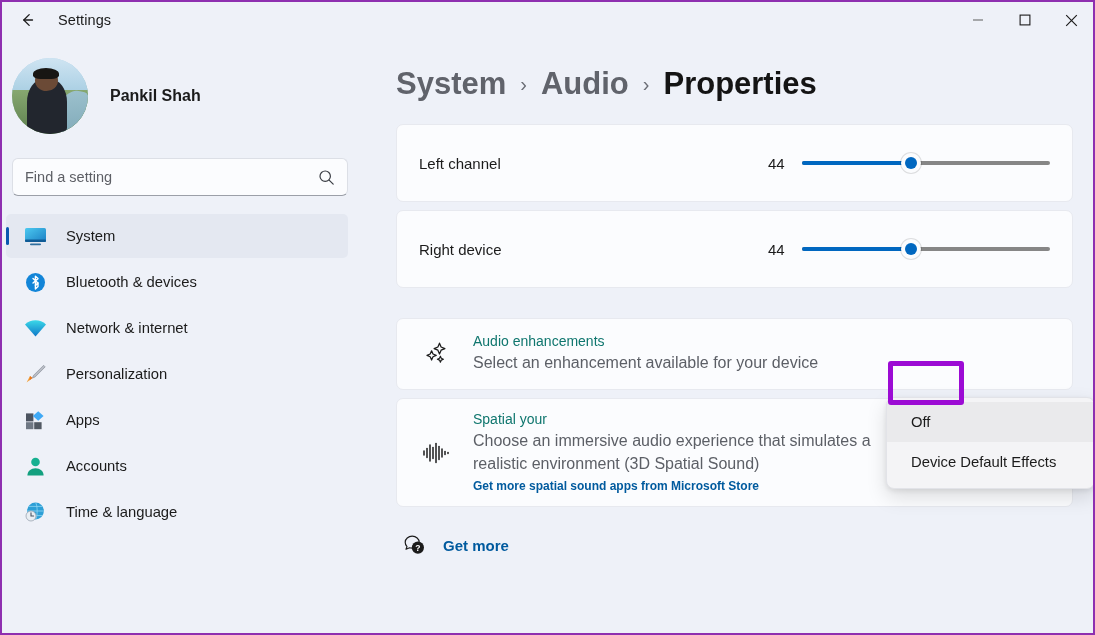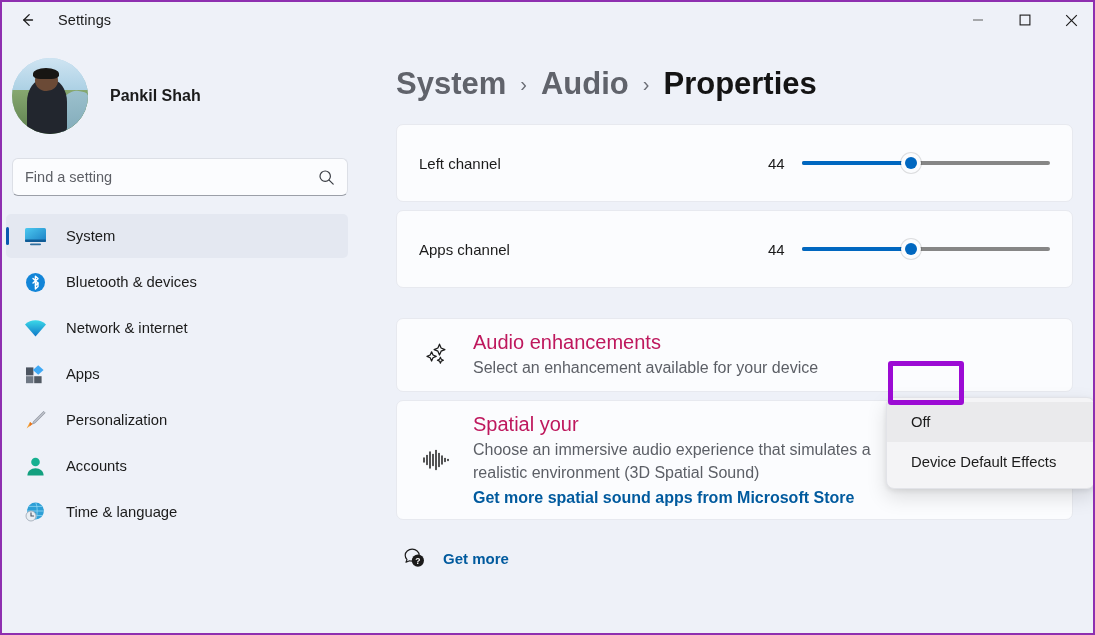--- a/index.html
+++ b/index.html
@@ -239,24 +239,24 @@
     background: #0067c0;
   }
 
   .feat-icon {
     width: 34px; flex: 0 0 34px;
     margin-right: 20px;
     display: flex; align-items: center; justify-content: center;
     color: #1b1b1b;
   }
   .feat-text { flex: 1 1 auto; min-width: 0; }
-  .feat-title { font-size: 20px; color: #be185d; margin-bottom: 2px; }
+  .feat-title { font-size: 14px; color: #0f766e; margin-bottom: 2px; }
   .feat-desc { font-size: 16px; color: #5c5f66; line-height: 1.45; max-width: 470px; }
   .feat-link {
-    font-size: 16px;
+    font-size: 12px;
     color: #005a9e;
     font-weight: bold;
     text-decoration: none;
     cursor: pointer;
     display: inline-block;
     margin-top: 4px;
   }
 
   .combo {
     margin-left: auto;
@@ -424,39 +424,39 @@
               </linearGradient>
                 </defs>
               <path d="M1 4.4C4 1.6 7.6.3 11.5.3S19 1.6 22 4.4L11.5 16.4z" fill="url(#gWifi)"></path>
             </svg>
           </span>
           <span class="nav-label">Network &amp; internet</span>
         </div>
 
         <div class="nav-item">
           <span class="nav-icon">
+            <svg width="22" height="22" viewBox="0 0 22 22">
+              <path d="M19.6 2.3 9.6 12.3l-1.2 2.8 2.8-1.2 10-10z" fill="#b9bdc6" stroke="#8d939d" stroke-width=".7"></path>
+              <path d="M8.4 15.1 6 13l-3.4 6.4z" fill="#f3a037"></path>
+              <path d="M6 13 8.4 15.1 5.5 17.6z" fill="#e8751f"></path>
+            </svg>
+          </span>
+          <span class="nav-label">Personalization</span>
+        </div>
+
+        <div class="nav-item">
+          <span class="nav-icon">
             <svg width="21" height="21" viewBox="0 0 21 21">
               <rect x="1" y="3.4" width="7.4" height="8" fill="#4c5460"></rect>
               <rect x="1" y="12.2" width="7.4" height="7" fill="#6f7884"></rect>
               <rect x="9.2" y="12.2" width="7.4" height="7" fill="#515963"></rect>
               <path d="M13.2 1.2 18.6 6l-5.4 4.8L7.9 6z" fill="#3fa9f5"></path>
             </svg>
           </span>
           <span class="nav-label">Apps</span>
-        </div>
-
-        <div class="nav-item">
-          <span class="nav-icon">
-            <svg width="22" height="22" viewBox="0 0 22 22">
-              <path d="M19.6 2.3 9.6 12.3l-1.2 2.8 2.8-1.2 10-10z" fill="#b9bdc6" stroke="#8d939d" stroke-width=".7"></path>
-              <path d="M8.4 15.1 6 13l-3.4 6.4z" fill="#f3a037"></path>
-              <path d="M6 13 8.4 15.1 5.5 17.6z" fill="#e8751f"></path>
-            </svg>
-          </span>
-          <span class="nav-label">Personalization</span>
         </div>
 
         <div class="nav-item">
           <span class="nav-icon">
             <svg width="21" height="21" viewBox="0 0 21 21">
               <circle cx="10.5" cy="6" r="4.3" fill="#16b090"></circle>
               <path d="M2.4 19.6c0-4.5 3.6-7.4 8.1-7.4s8.1 2.9 8.1 7.4z" fill="#13a07f"></path>
             </svg>
           </span>
           <span class="nav-label">Accounts</span>
@@ -494,21 +494,21 @@
           <div class="slider-value">44</div>
           <div class="slider">
             <div class="track"></div>
             <div class="fill" style="width:44%"></div>
             <div class="thumb" style="left:44%"></div>
           </div>
         </div>
       </div>
 
       <div class="card slider-card">
-        <div class="card-label">Apps channel</div>
+        <div class="card-label">Right device</div>
         <div class="slider-wrap">
           <div class="slider-value">44</div>
           <div class="slider">
             <div class="track"></div>
             <div class="fill" style="width:44%"></div>
             <div class="thumb" style="left:44%"></div>
           </div>
         </div>
       </div>
 

